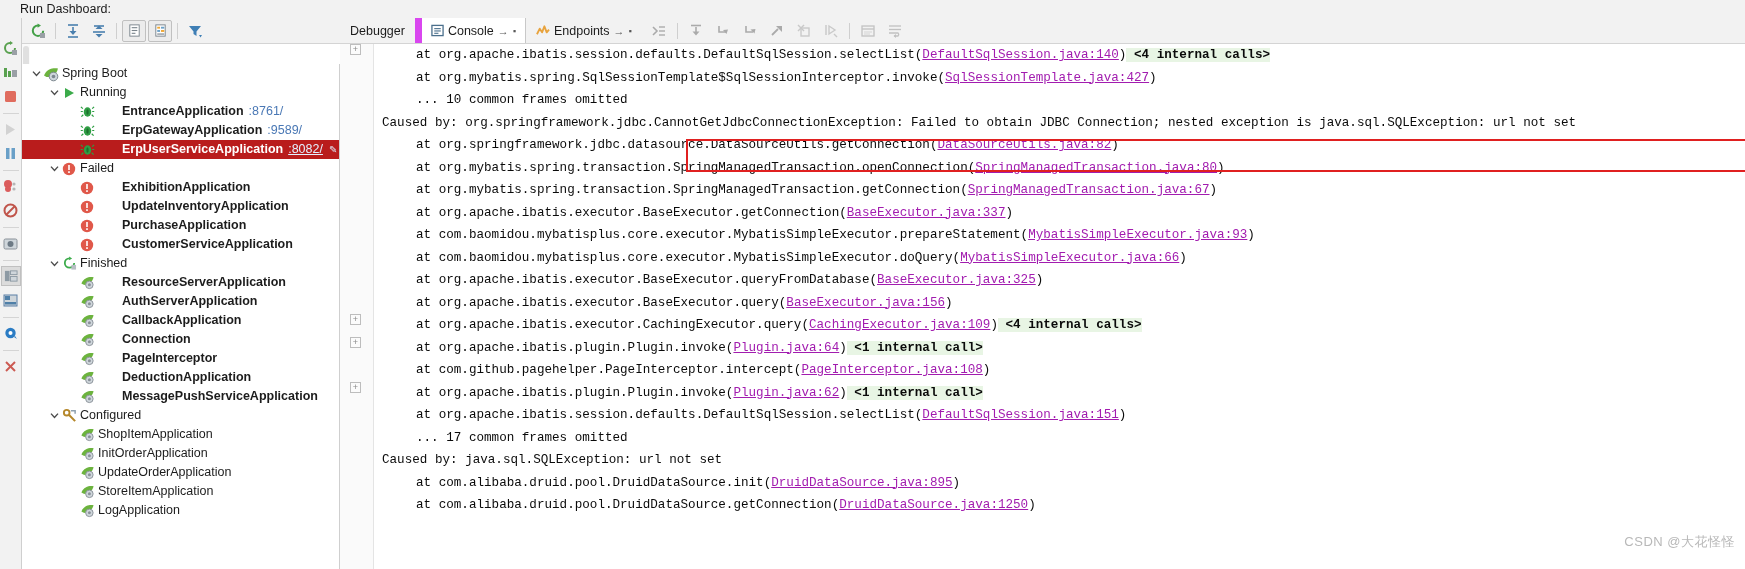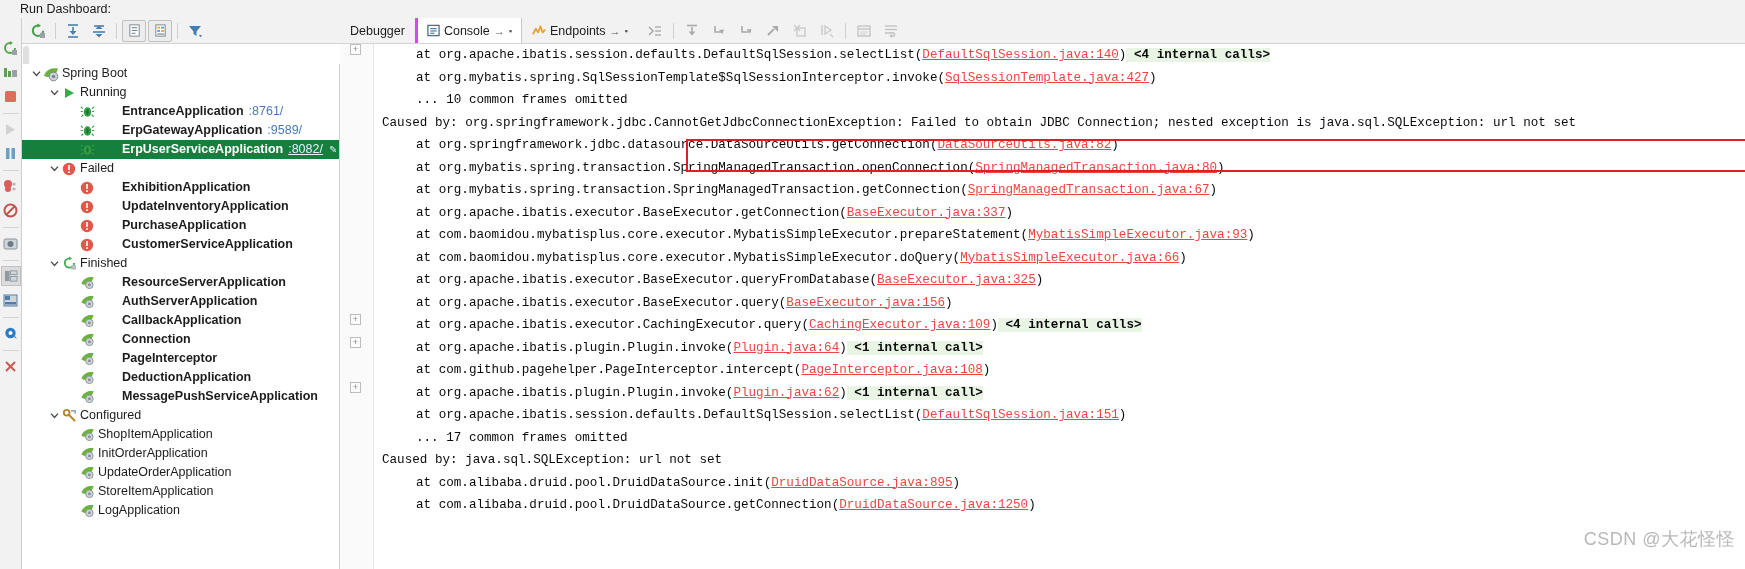--- a/index.html
+++ b/index.html
@@ -45,21 +45,21 @@
   
   .treepanel {
     position:absolute; left:22px; top:44px; width:318px; height:525px;
     background:#ffffff; border-right:1px solid #cfcfcf; overflow:hidden;margin-top:20px;
   }
   .trow {
     position:relative; height:19px; line-height:19px;
     display:flex; align-items:center; white-space:nowrap;
     font-size:12.5px; color:#1c1c1c; padding-right:4px;
   }
-  .trow.selected { background:#15803d; color:#ffffff;align-items:center; }
+  .trow.selected { background:#b91c1c; color:#ffffff;align-items:center; }
   .twist {
     width:13px; min-width:13px; display:inline-flex; align-items:center; justify-content:center;
     font-size:9px; color:#4a4a4a;
   }
   .ticon { width:16px; min-width:16px; height:16px; display:inline-flex; align-items:center; justify-content:center; margin-right:3px; }
   .tlabel { }
   .tlabel.bold { font-weight:bold;padding-left:24px; }
   .tport { color:#4a78b5; margin-left:5px; }
   .trow.selected .tport { color:#e4f0ff; text-decoration:underline; }
   .pencil { margin-left:6px; font-size:10px; color:#dce9f7; }
@@ -74,21 +74,21 @@
   .tabbar {
     position:absolute; left:0; top:0; width:1405px; height:26px;
     background:#f2f2f2; border-bottom:1px solid #d4d4d4;
     display:flex; align-items:stretch;
   }
   .tab {
     display:flex; align-items:center; gap:4px; padding:0 9px;
     font-size:12.5px; color:#1c1c1c; white-space:nowrap;
     border-left:1px solid transparent; border-right:1px solid transparent;
   }
-  .tab.active { background:#ffffff; border-left:3px solid #d946ef; border-right:1px solid #c8c8c8; }
+  .tab.active { background:#ffffff; border-left:7px solid #d946ef; border-right:1px solid #c8c8c8; }
   .tab .arrow { font-size:11px; color:#555; }
   .tab .pin { font-size:9px; color:#555; vertical-align:super; }
   .tabtools { display:flex; align-items:center; padding-left:4px; gap:1px; }
   .ctool { width:26px; height:22px; display:flex; align-items:center; justify-content:center; opacity:.45; }
   .csep { width:1px; height:16px; background:#cfcfcf; margin:0 4px; align-self:center; }
 
   
   .gutter {
     position:absolute; left:0; top:26px; width:34px; height:525px;
     background:#fafafa; border-right:1px solid #e4e4e4;
@@ -104,33 +104,33 @@
     position:absolute; left:34px; top:26px; width:1371px; height:525px;
     overflow:hidden;
     font-family:"Liberation Mono", monospace;
     font-size:12.6px;
     line-height:22.5px;
     color:#0a0a0a;
     white-space:nowrap;
   }
   .line { height:22.5px; padding-left:8px; }
   .line.indent { padding-left:42px; }
-  .link { color:#ef4444; text-decoration:underline; }
+  .link { color:#a21caf; text-decoration:underline; }
   .internal { background:#e8f5e4; color:#0a0a0a; font-weight:bold; }
 
   
   .redbox {
     position:absolute; left:346px; top:121px; width:1173px; height:33px;
     border:2.5px solid #e02020; background:transparent; pointer-events:none;
   }
 
   
   .watermark {
     position:absolute; right:10px; bottom:18px;
-    font-size:18px; color:#b8b8b8; font-family:"Liberation Sans", sans-serif;
+    font-size:13px; color:#b8b8b8; font-family:"Liberation Sans", sans-serif;
     letter-spacing:.5px;
   }
 
   
   svg { display:block; }
 </style>
 </head>
 <body>
 
 <div id="app">

